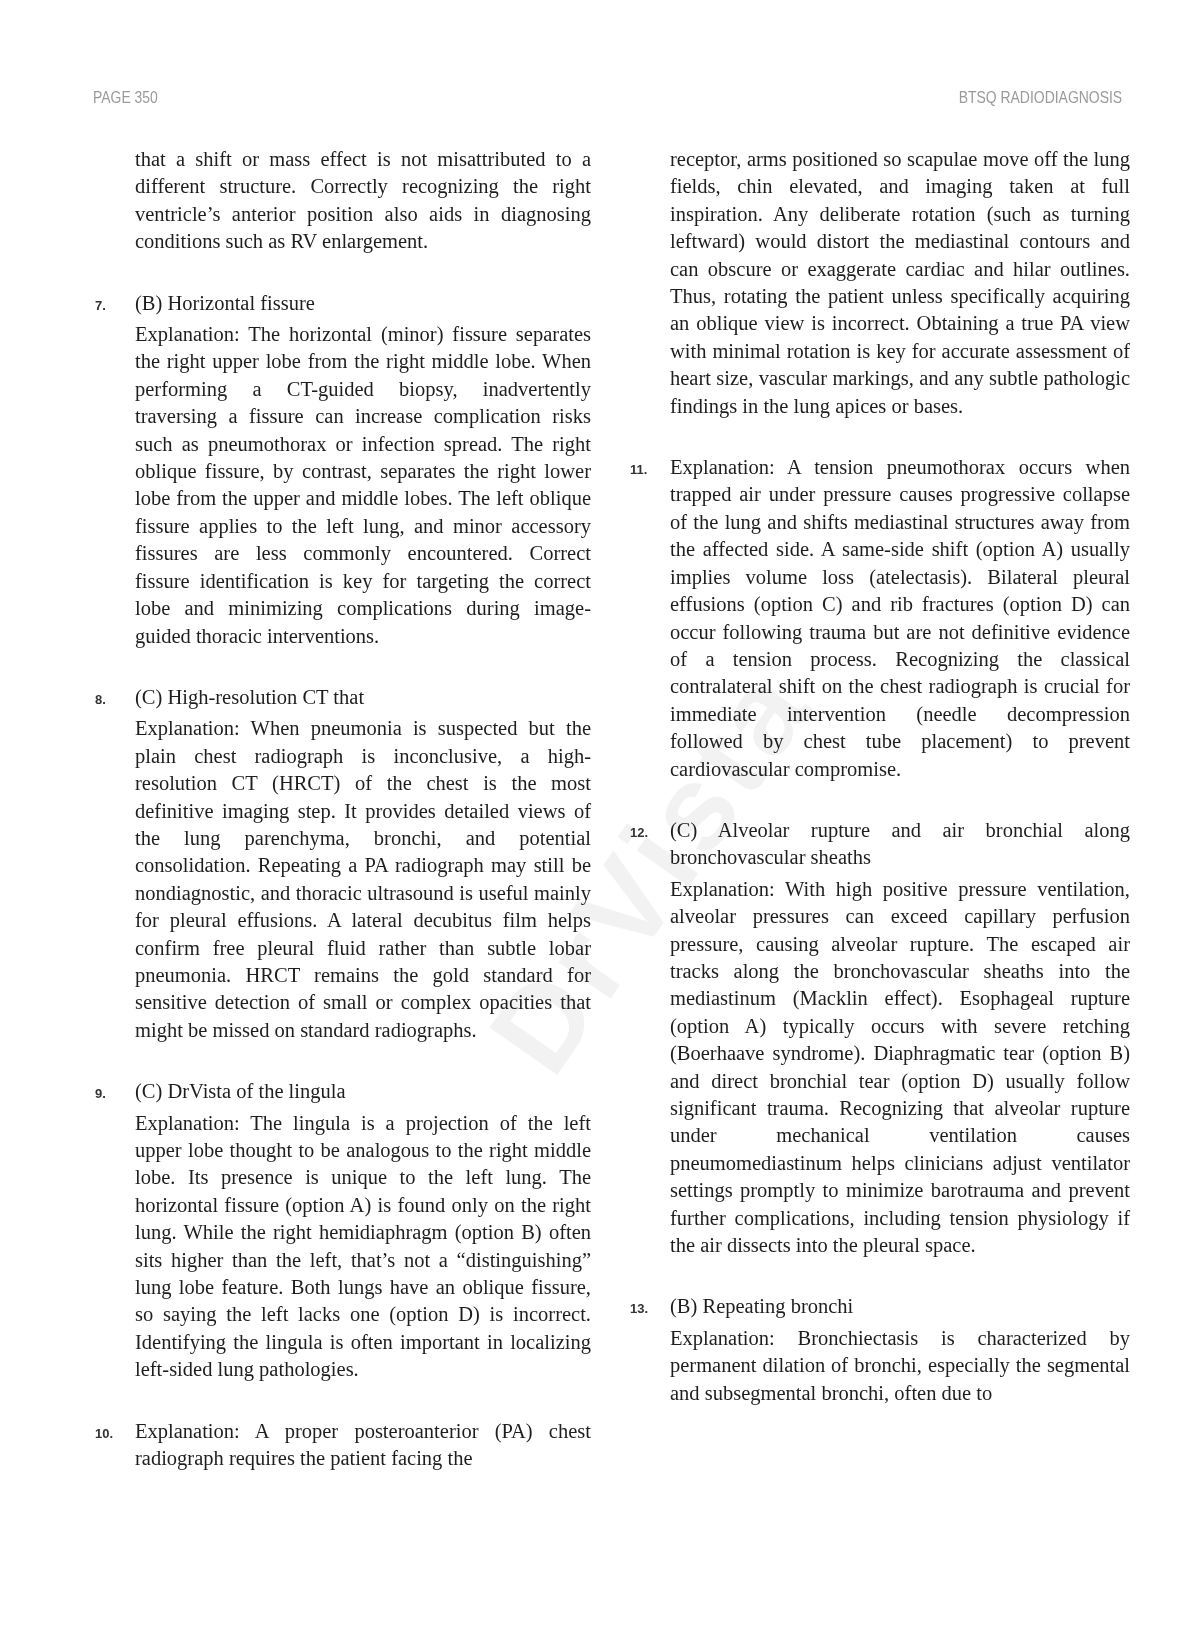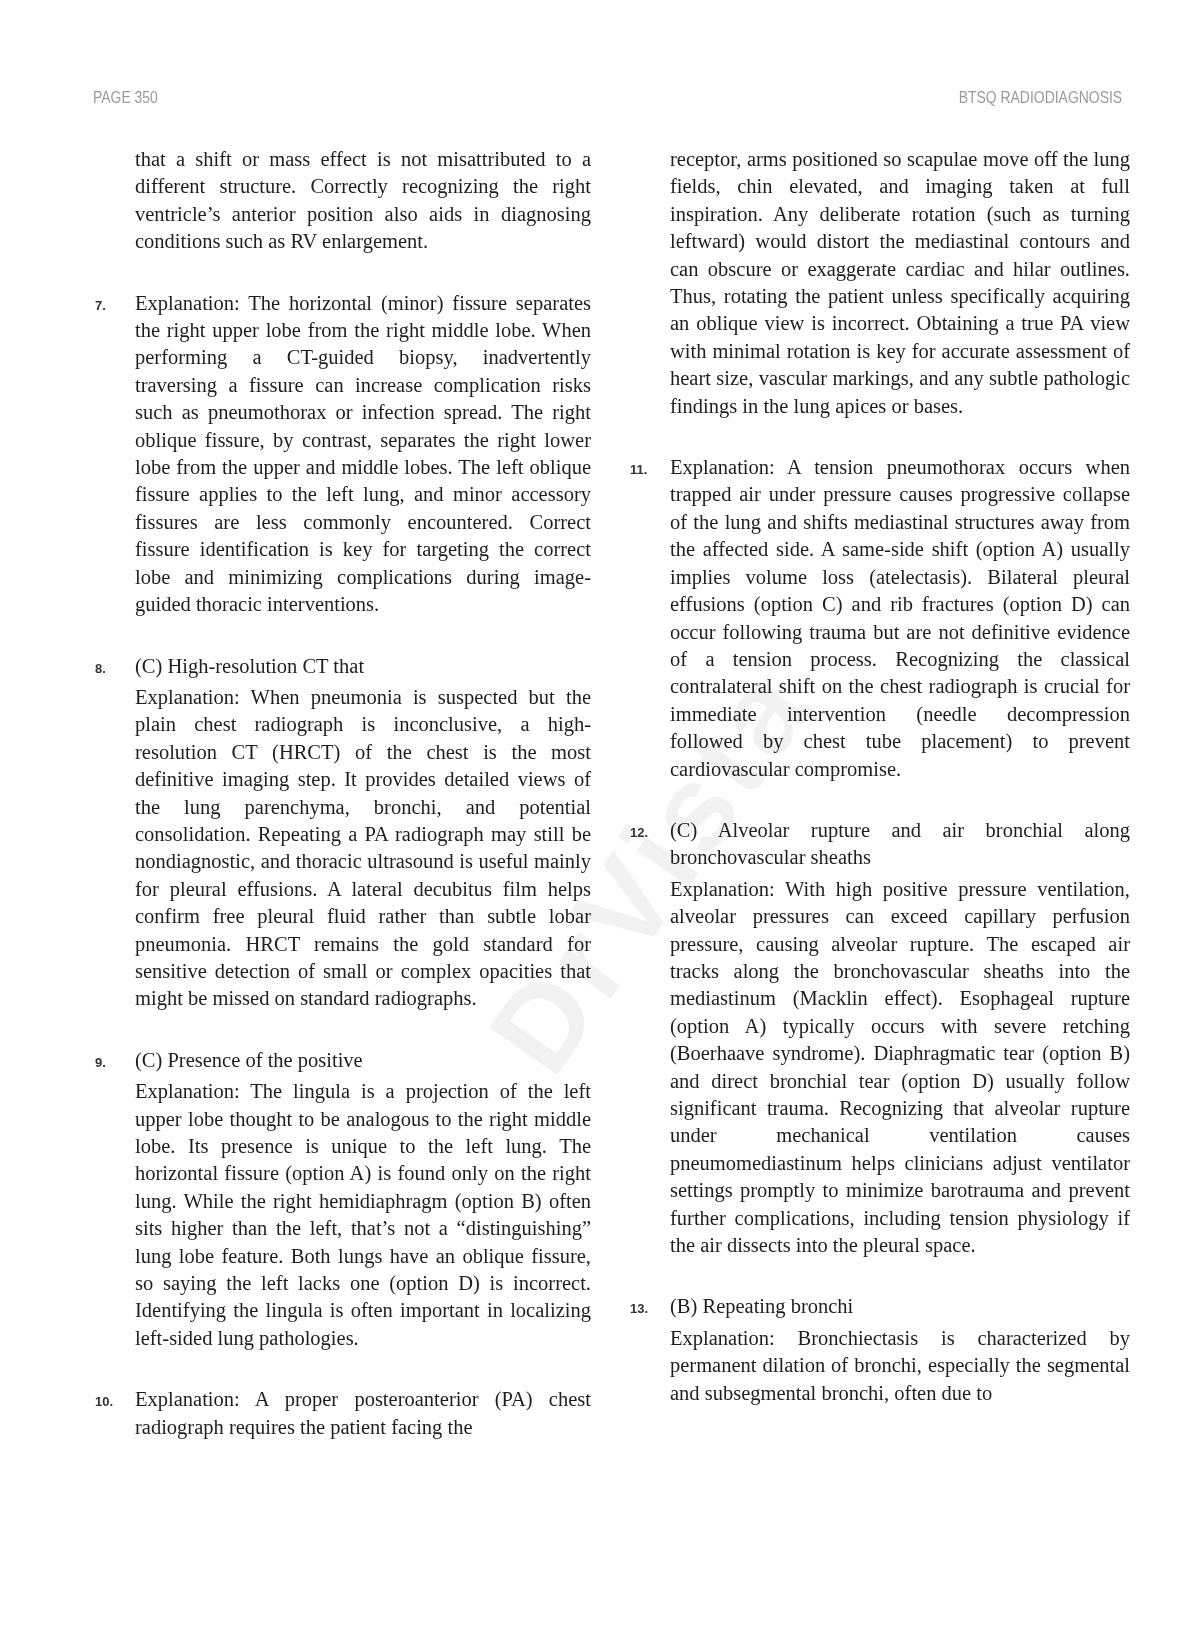--- a/index.html
+++ b/index.html
@@ -41,32 +41,33 @@
 <div class="page-header">
   <span class="hdr-left">PAGE 350</span>
   <span class="hdr-right">BTSQ RADIODIAGNOSIS</span>
 </div>
 
 <div class="col col-left">
   <p class="para">that a shift or mass effect is not misattributed to a different structure. Correctly recognizing the right ventricle’s anterior position also aids in diagnosing conditions such as RV enlargement.</p>
 
   <div class="item">
     <span class="item-num">7.</span>
+    <p class="item-answer">(B) Horizontal fissure</p>
     <p class="item-expl">Explanation: The horizontal (minor) fissure separates the right upper lobe from the right middle lobe. When performing a CT-guided biopsy, inadvertently traversing a fissure can increase complication risks such as pneumothorax or infection spread. The right oblique fissure, by contrast, separates the right lower lobe from the upper and middle lobes. The left oblique fissure applies to the left lung, and minor accessory fissures are less commonly encountered. Correct fissure identification is key for targeting the correct lobe and minimizing complications during image-guided thoracic interventions.</p>
   </div>
 
   <div class="item">
     <span class="item-num">8.</span>
     <p class="item-answer">(C) High-resolution CT that</p>
     <p class="item-expl">Explanation: When pneumonia is suspected but the plain chest radiograph is inconclusive, a high-resolution CT (HRCT) of the chest is the most definitive imaging step. It provides detailed views of the lung parenchyma, bronchi, and potential consolidation. Repeating a PA radiograph may still be nondiagnostic, and thoracic ultrasound is useful mainly for pleural effusions. A lateral decubitus film helps confirm free pleural fluid rather than subtle lobar pneumonia. HRCT remains the gold standard for sensitive detection of small or complex opacities that might be missed on standard radiographs.</p>
   </div>
 
   <div class="item">
     <span class="item-num">9.</span>
-    <p class="item-answer">(C) Presence of the positive</p>
+    <p class="item-answer">(C) DrVista of the lingula</p>
     <p class="item-expl">Explanation: The lingula is a projection of the left upper lobe thought to be analogous to the right middle lobe. Its presence is unique to the left lung. The horizontal fissure (option A) is found only on the right lung. While the right hemidiaphragm (option B) often sits higher than the left, that’s not a “distinguishing” lung lobe feature. Both lungs have an oblique fissure, so saying the left lacks one (option D) is incorrect. Identifying the lingula is often important in localizing left-sided lung pathologies.</p>
   </div>
 
   <div class="item">
     <span class="item-num">10.</span>
     <p class="item-expl">Explanation: A proper posteroanterior (PA) chest radiograph requires the patient facing the</p>
   </div>
 </div>
 
 <div class="col col-right">

